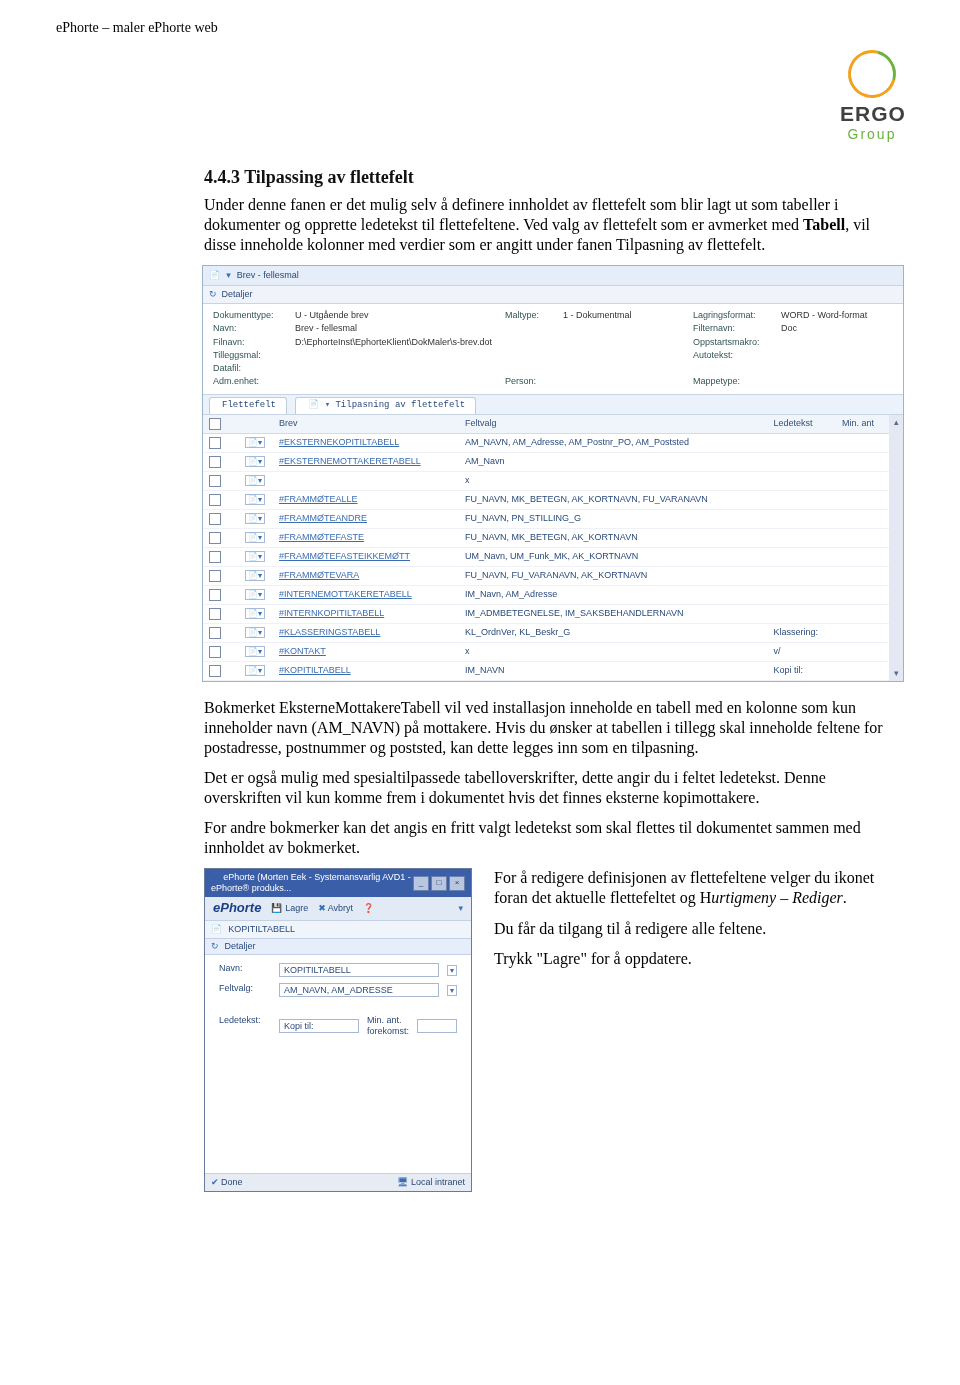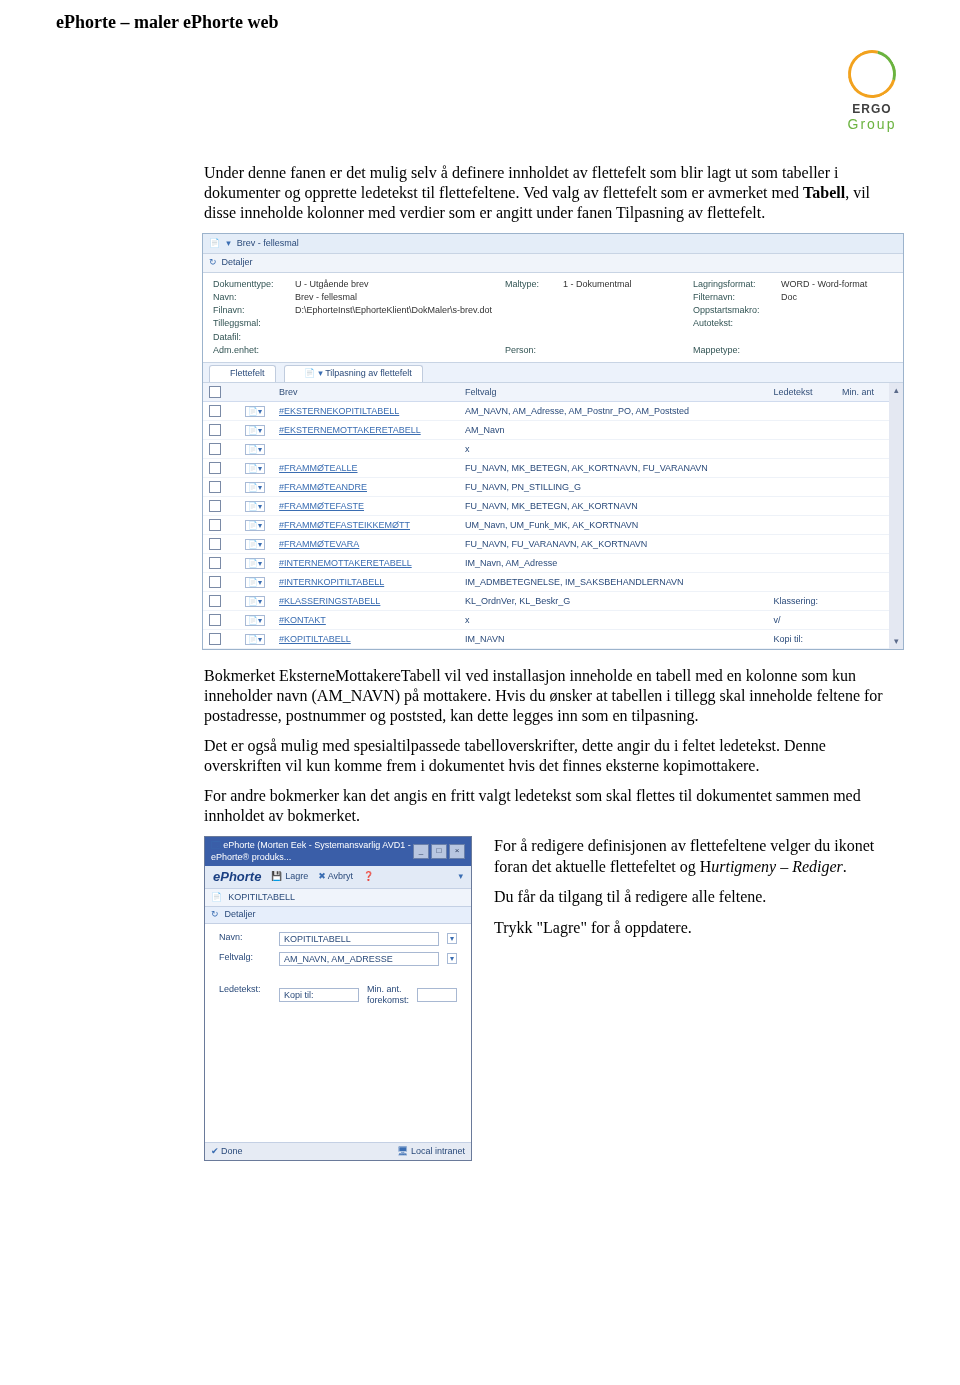--- a/index.html
+++ b/index.html
@@ -7,23 +7,22 @@
     font-family: "Times New Roman", serif;
     background: #fff;
     color: #000;
     width: 960px;
   }
   .page {
     padding: 8px 56px 20px 56px;
     box-sizing: border-box;
   }
   .header-title {
-    font-size: 18px;
-    margin-top: 4px;
-    font-weight: bold;
+    font-size: 14px;
+    margin-top: 12px;
   }
   .logo {
     position: absolute;
     right: 56px;
     top: 50px;
     text-align: center;
     width: 64px;
   }
   .logo-circle {
     width: 42px;
@@ -31,21 +30,21 @@
     border-radius: 50%;
     border: 3px solid #f2a21e;
     border-right-color: #6bb33f;
     border-bottom-color: #f2a21e;
     margin: 0 auto 4px auto;
     transform: rotate(-30deg);
   }
   .logo-text1 {
     font-family: Arial, sans-serif;
     font-weight: bold;
-    font-size: 12px;
+    font-size: 21px;
     color: #404040;
     letter-spacing: 1px;
   }
   .logo-text2 {
     font-family: Arial, sans-serif;
     font-size: 14px;
     color: #6bb33f;
     letter-spacing: 2px;
   }
   .content {
@@ -100,23 +99,24 @@
     gap: 8px;
     padding: 2px 6px 0 6px;
     background: #ecf2fb;
     border-top: 1px solid #c8d4e4;
     border-bottom: 1px solid #c8d4e4;
   }
   .ss-tab {
     background: #fff;
     border: 1px solid #c0ccde;
     border-bottom: none;
-    padding: 2px 10px 3px 20px;
+    padding: 2px 10px 3px 12px;
     border-radius: 3px 3px 0 0;
     font-size: 9px;
+    font-family: Liberation Mono, monospace;
   }
   .ss-table {
     border-collapse: collapse;
     width: 100%;
   }
   .ss-table th {
     text-align: left;
     background: #f0f4fb;
     padding: 3px 6px;
     border-bottom: 1px solid #d0dbee;
@@ -257,20 +257,21 @@
 
 <div class="page">
   <div class="header-title">ePhorte – maler ePhorte web</div>
   <div class="logo">
     <div class="logo-circle"></div>
     <div class="logo-text1">ERGO</div>
     <div class="logo-text2">Group</div>
   </div>
 
   <div class="content">
+    <h2 class="section">4.4.3 Tilpassing av flettefelt</h2>
     <p><span>Under denne fanen er det mulig selv å definere innholdet av flettefelt som blir lagt ut som tabeller i dokumenter og opprette ledetekst til flettefeltene. Ved valg av flettefelt som er avmerket med </span><b>Tabell</b><span>, vil disse inneholde kolonner med verdier som er angitt under fanen Tilpasning av flettefelt.</span></p>
 
     <div class="screenshot1">
       <div class="ss-titlebar">
         <span class="mini-icon">📄</span>
         <span class="mini-icon">▾</span>
         <span>Brev - fellesmal</span>
       </div>
       <div class="ss-detaljer">
         <span class="mini-icon">↻</span>

